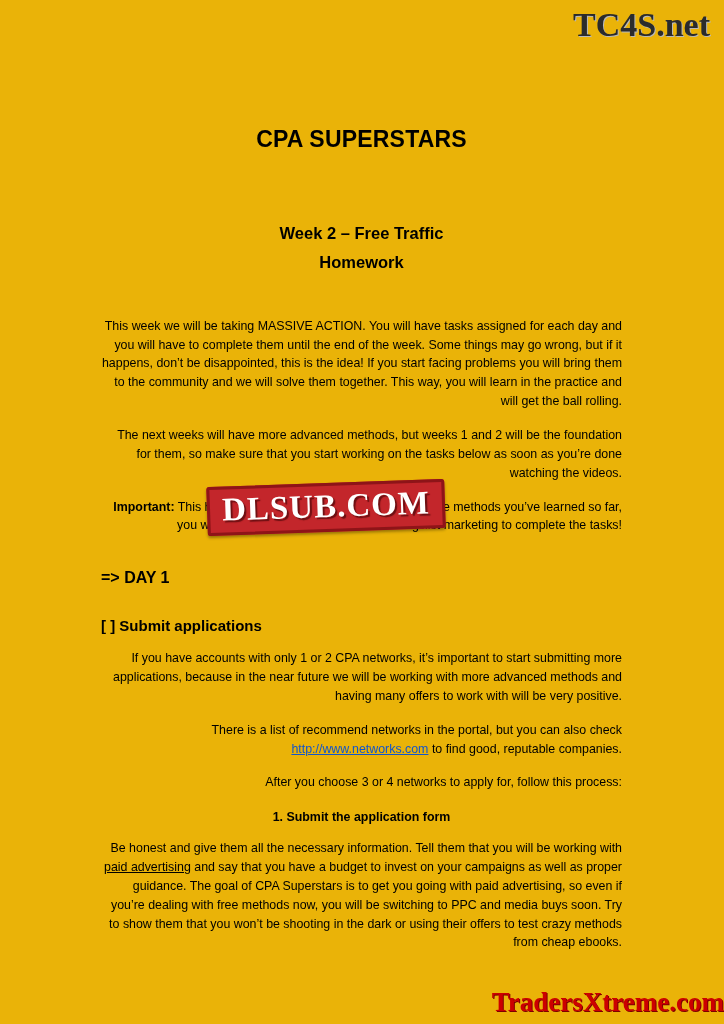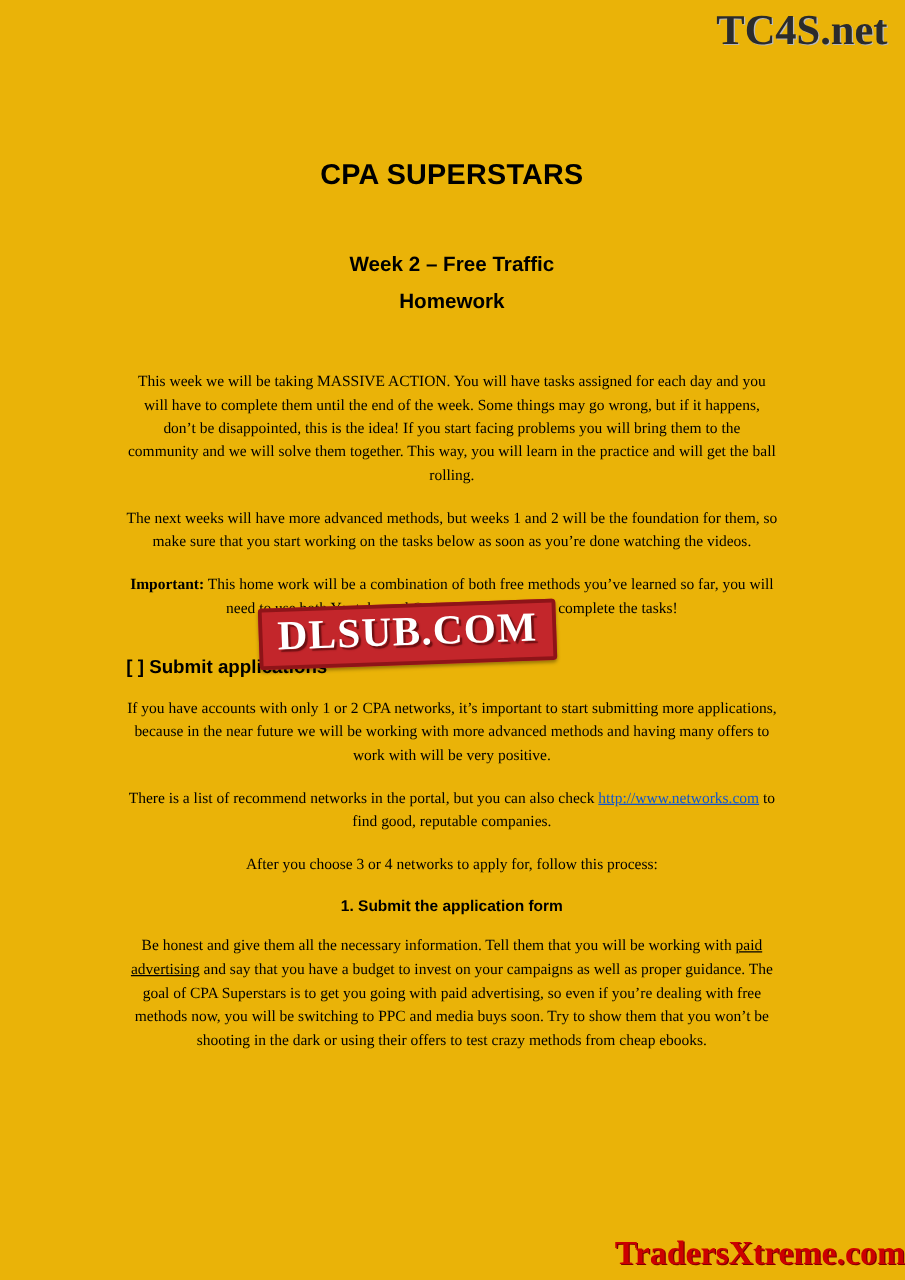--- a/index.html
+++ b/index.html
@@ -78,30 +78,29 @@
     text-align: center;
     font-size: 23px;
     font-weight: bold;
     letter-spacing: .2px;
   }
 
   .subtitle {
     text-align: center;
     font-size: 16.5px;
     font-weight: bold;
-    margin-top: 45px;
+    margin-top: 66px;
     line-height: 1.75;
   }
 
   p.body {
     font-size: 12.4px;
     line-height: 1.52;
     margin: 15px 0 14px 0;
-    text-align: center;
-    font-family: Liberation Serif, serif;
+    text-align: right;
   }
   p.first { margin-top: 40px; }
 
   .strong { font-weight: bold; }
 
   .section-head {
     font-size: 16px;
     font-weight: bold;
     margin: 34px 0 0 0;
   }
@@ -140,20 +139,21 @@
       <div>Week 2 – Free Traffic</div>
       <div>Homework</div>
     </div>
 
     <p class="body first">This week we will be taking MASSIVE ACTION. You will have tasks assigned for each day and you will have to complete them until the end of the week. Some things may go wrong, but if it happens, don’t be disappointed, this is the idea! If you start facing problems you will bring them to the community and we will solve them together. This way, you will learn in the practice and will get the ball rolling.</p>
 
     <p class="body gap-sm">The next weeks will have more advanced methods, but weeks 1 and 2 will be the foundation for them, so make sure that you start working on the tasks below as soon as you’re done watching the videos.</p>
 
     <p class="body gap-sm"><span class="strong">Important:</span><span> This home work will be a combination of both free methods you’ve learned so far, you will need to use both Youtube and Craigslist marketing to complete the tasks!</span></p>
 
+    <div class="section-head">=&gt; DAY 1</div>
 
     <div class="task-head">[   ] Submit applications</div>
 
     <p class="body">If you have accounts with only 1 or 2 CPA networks, it’s important to start submitting more applications, because in the near future we will be working with more advanced methods and having many offers to work with will be very positive.</p>
 
     <p class="body gap-sm"><span>There is a list of recommend networks in the portal, but you can also check </span><a class="link" href="#">http://www.networks.com</a><span> to find good, reputable companies.</span></p>
 
     <p class="body gap-sm">After you choose 3 or 4 networks to apply for, follow this process:</p>
 
     <div class="num-head gap-md">1. Submit the application form</div>

